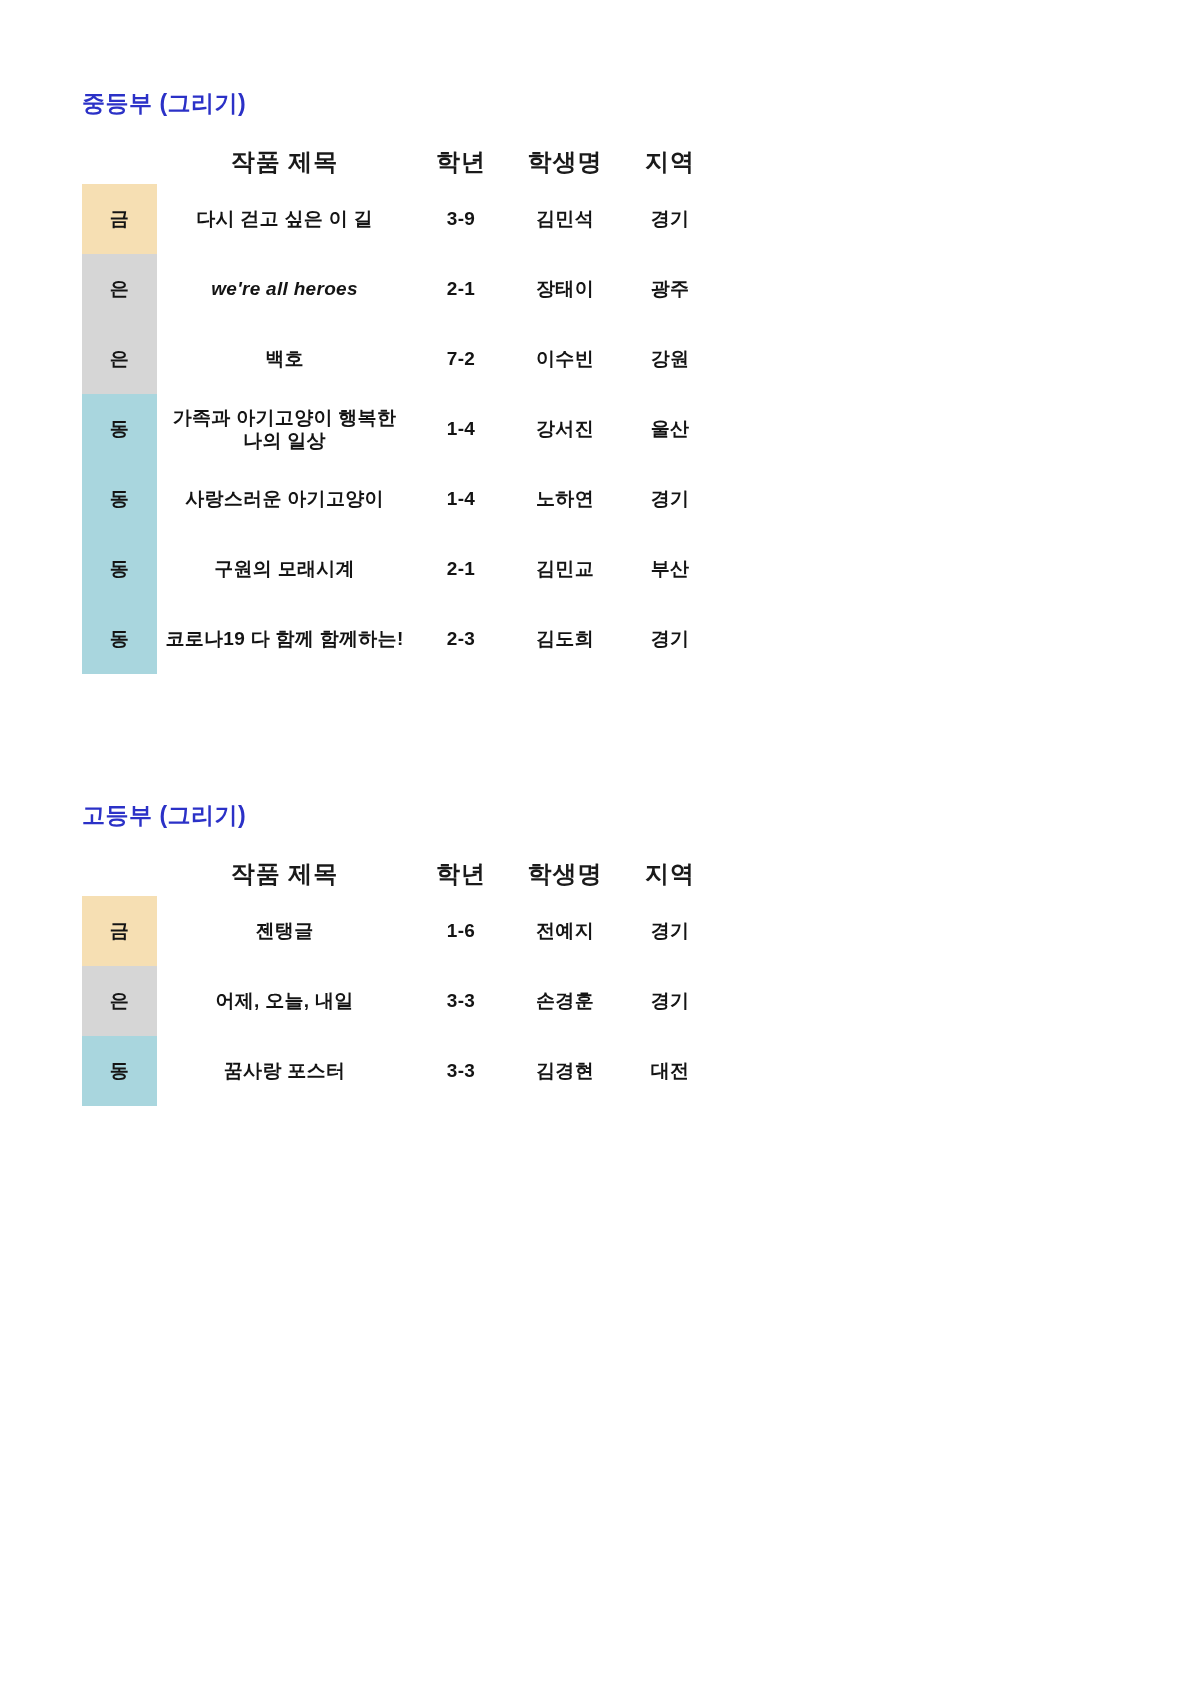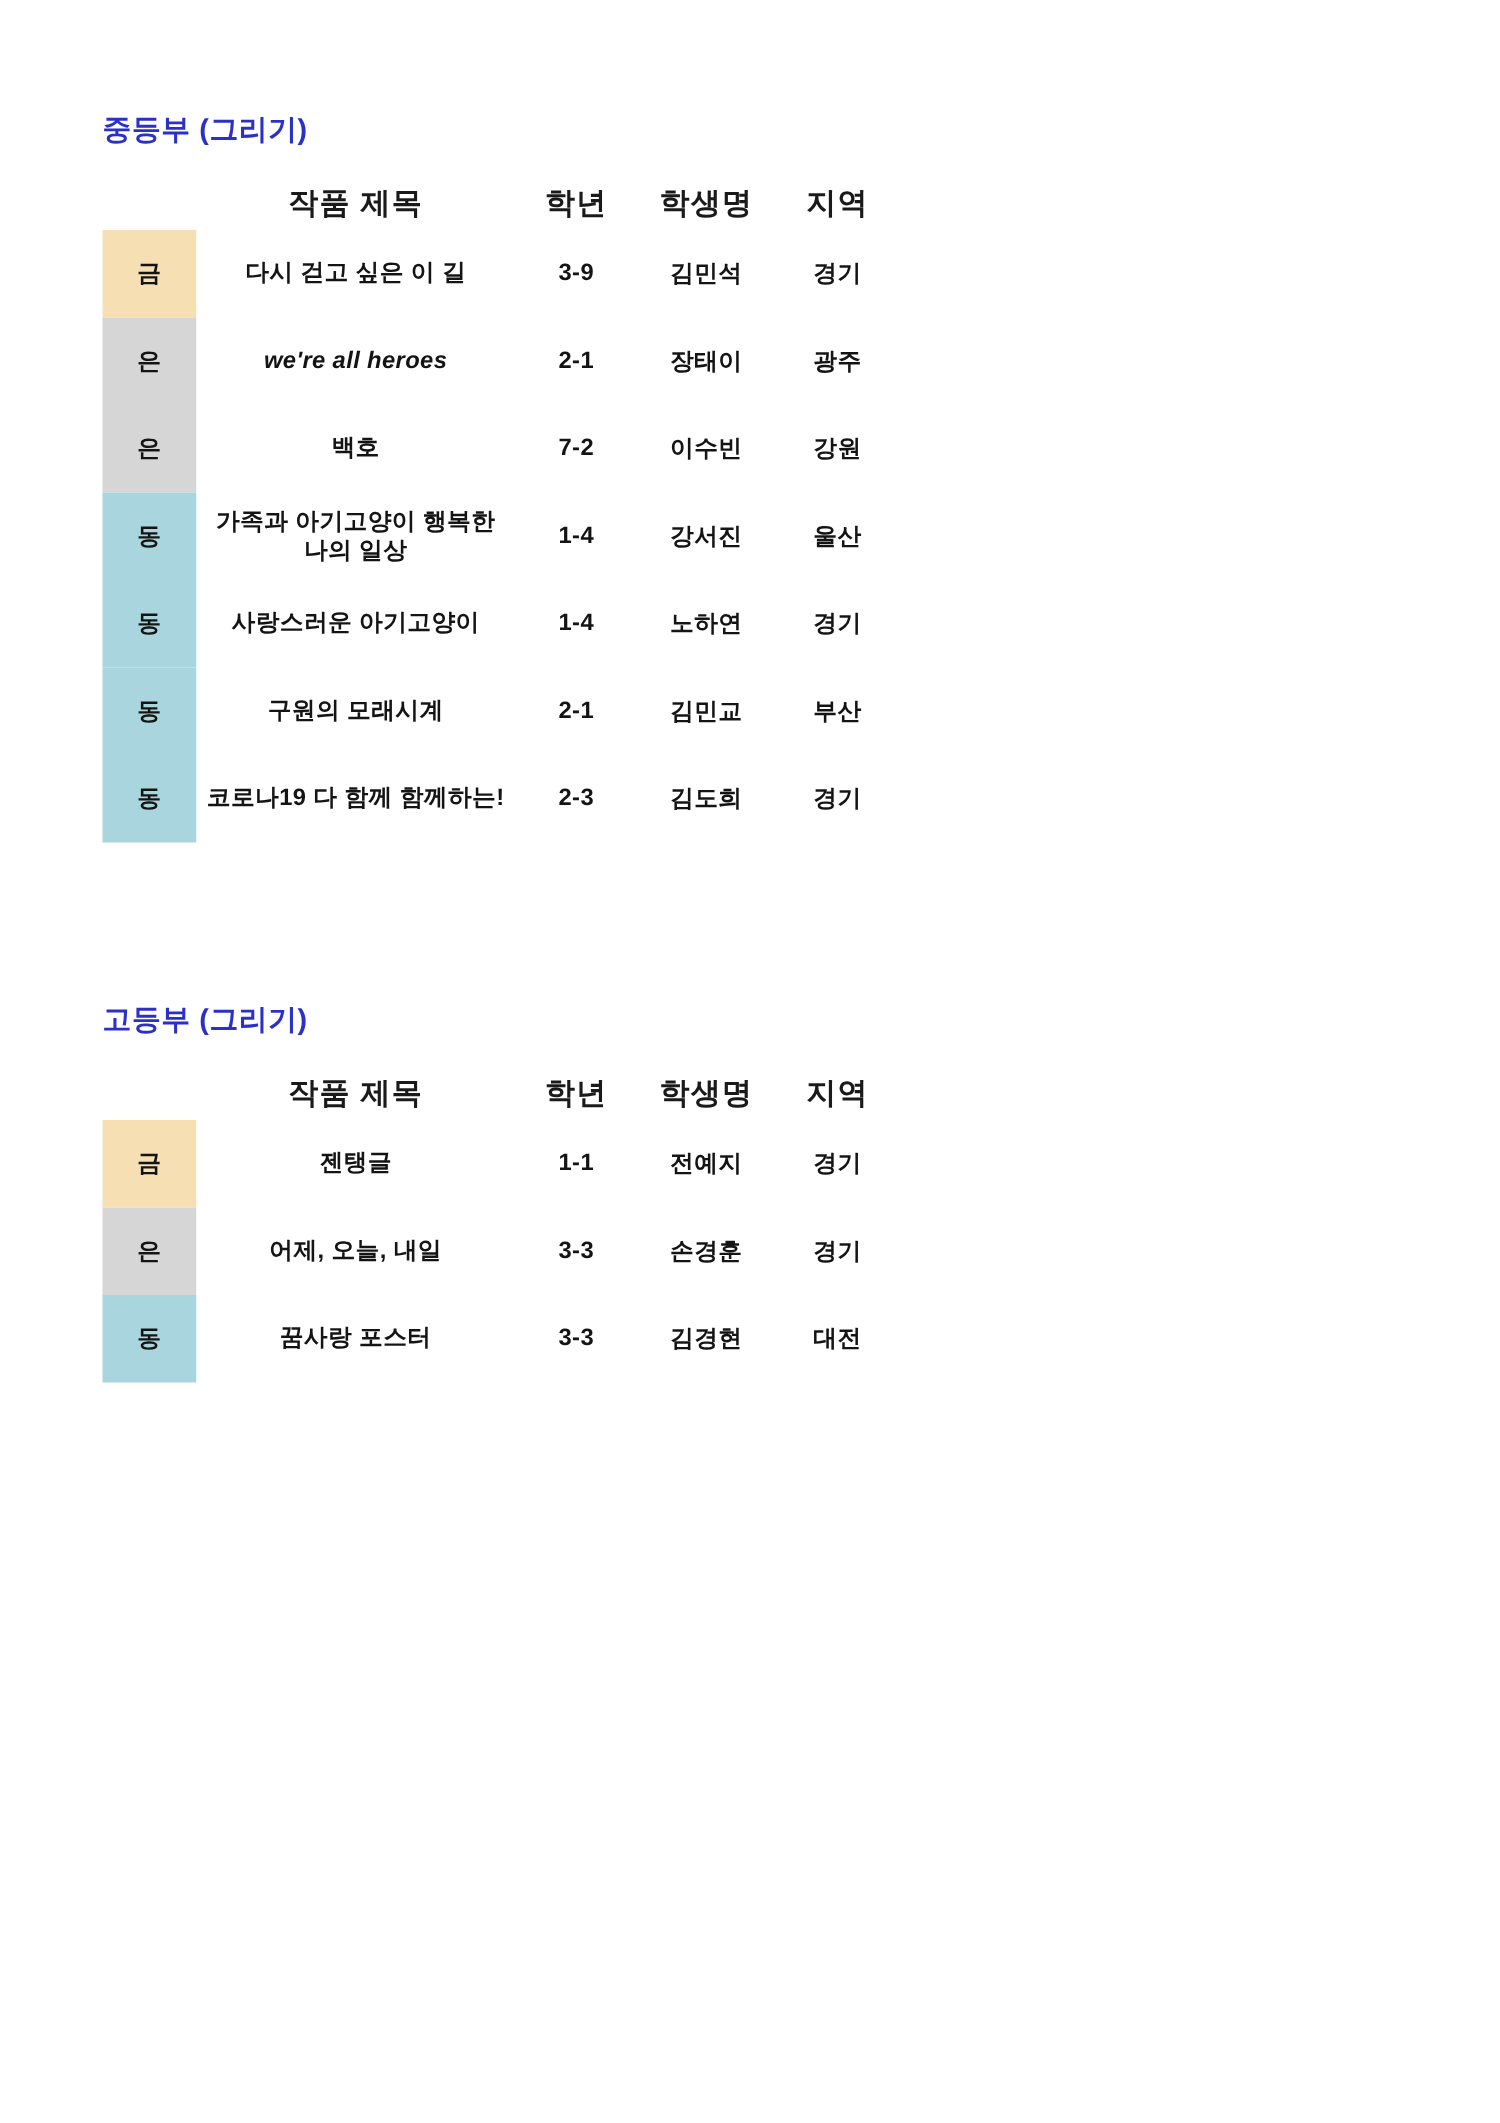--- a/index.html
+++ b/index.html
@@ -210,21 +210,21 @@
             <th>작품 제목</th>
             <th>학년</th>
             <th>학생명</th>
             <th>지역</th>
           </tr>
         </thead>
         <tbody>
           <tr>
             <td class="medal-cell medal-gold">금</td>
             <td class="title-cell">젠탱글</td>
-            <td>1-1</td>
+            <td>1-6</td>
             <td>전예지</td>
             <td>경기</td>
           </tr>
           <tr>
             <td class="medal-cell medal-silver">은</td>
             <td class="title-cell">어제, 오늘, 내일</td>
             <td>3-3</td>
             <td>손경훈</td>
             <td>경기</td>
           </tr>

